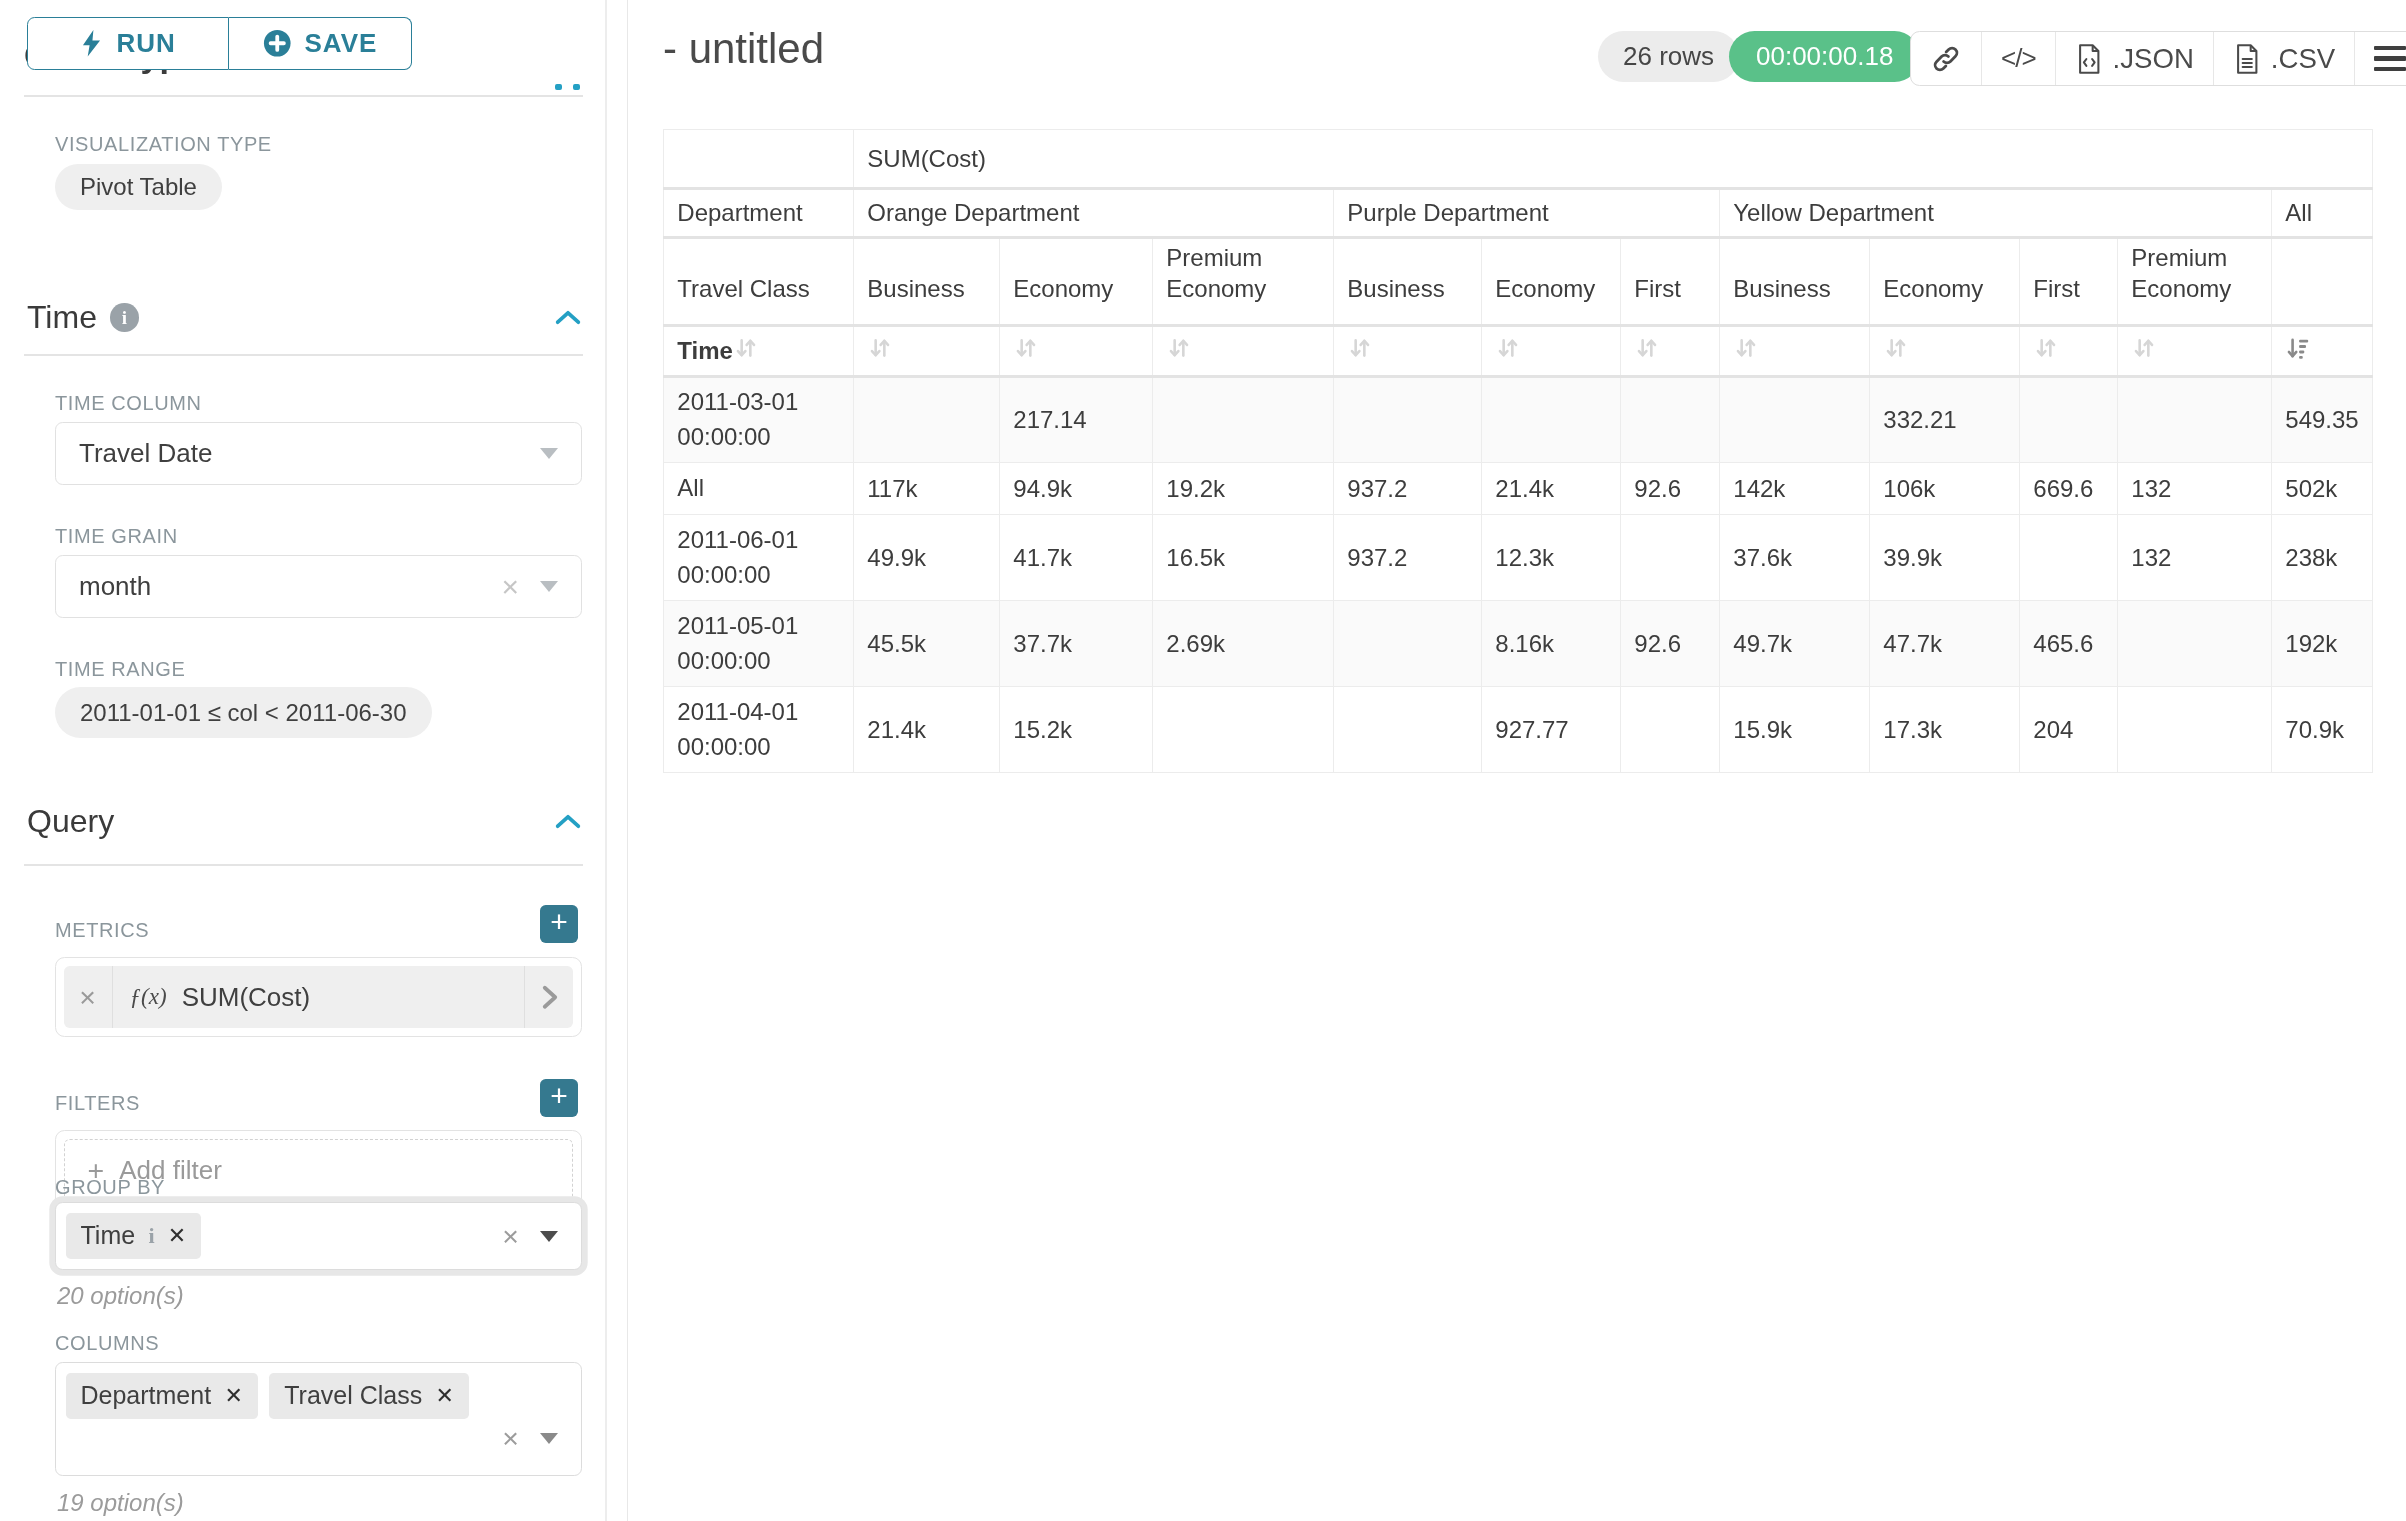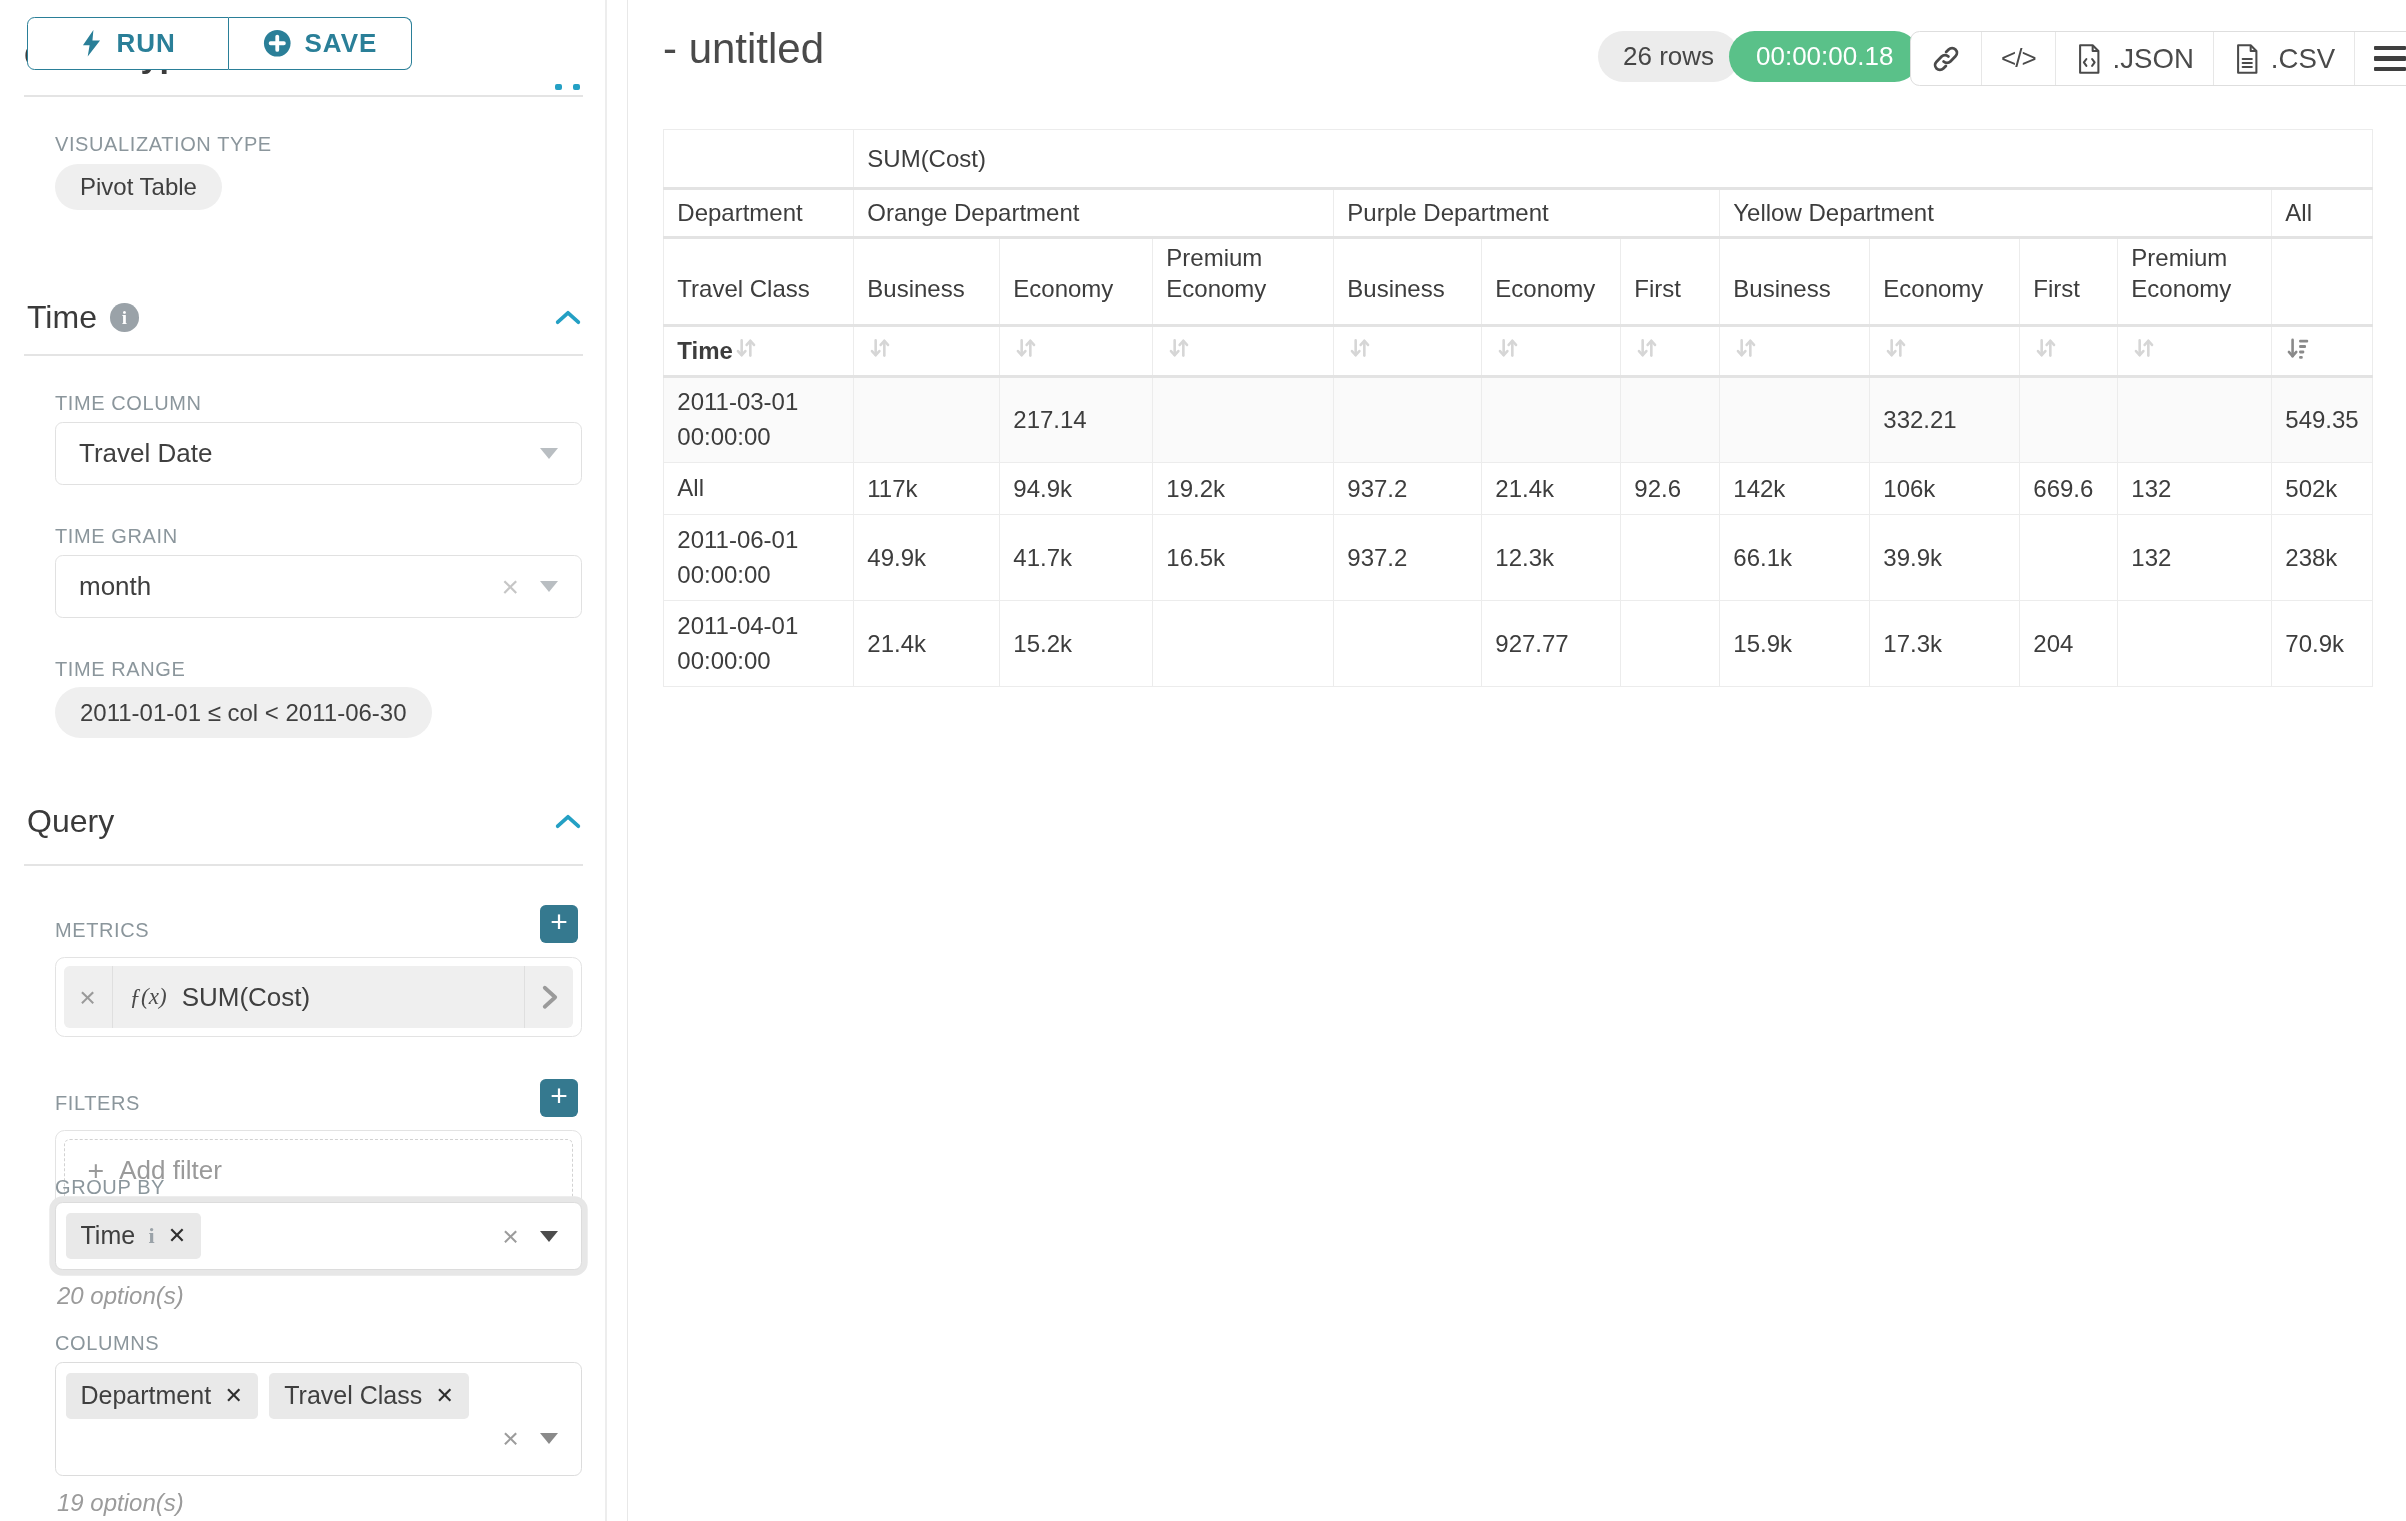--- a/index.html
+++ b/index.html
@@ -476,25 +476,39 @@
           <td>502k</td>
         </tr>
         <tr>
           <th>2011-06-01 00:00:00</th>
           <td>49.9k</td>
           <td>41.7k</td>
           <td>16.5k</td>
           <td>937.2</td>
           <td>12.3k</td>
           <td></td>
-          <td>66.1k</td>
+          <td>37.6k</td>
           <td>39.9k</td>
           <td></td>
           <td>132</td>
           <td>238k</td>
+        </tr>
+        <tr class="stripe">
+          <th>2011-05-01 00:00:00</th>
+          <td>45.5k</td>
+          <td>37.7k</td>
+          <td>2.69k</td>
+          <td></td>
+          <td>8.16k</td>
+          <td>92.6</td>
+          <td>49.7k</td>
+          <td>47.7k</td>
+          <td>465.6</td>
+          <td></td>
+          <td>192k</td>
         </tr>
         <tr>
           <th>2011-04-01 00:00:00</th>
           <td>21.4k</td>
           <td>15.2k</td>
           <td></td>
           <td></td>
           <td>927.77</td>
           <td></td>
           <td>15.9k</td>

